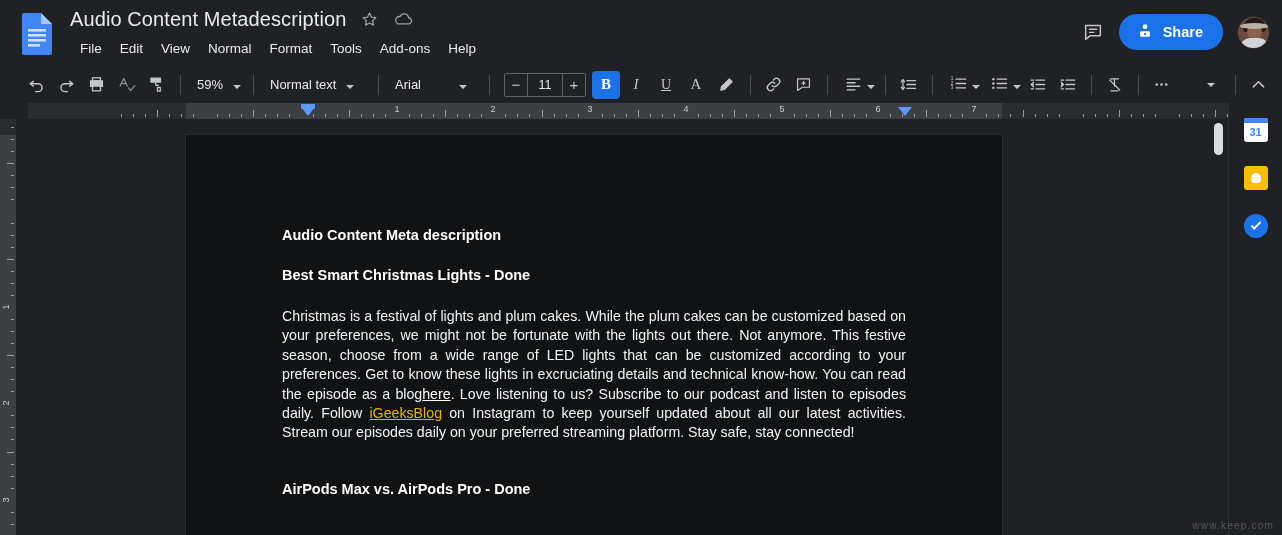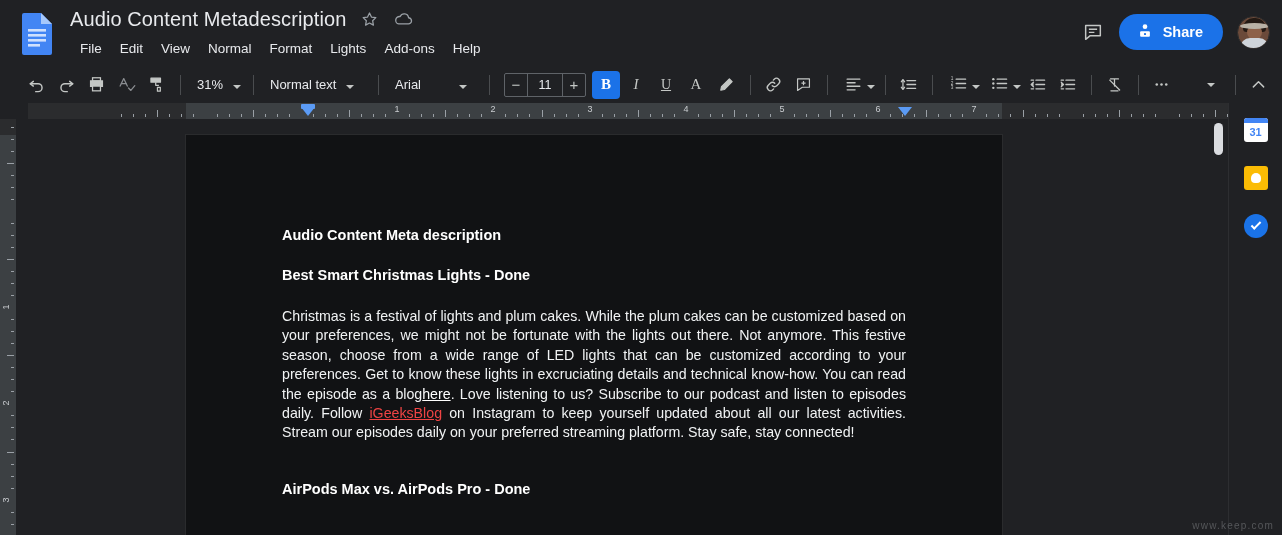--- a/index.html
+++ b/index.html
@@ -97,21 +97,21 @@
     background: #111214; box-shadow: 0 0 0 1px #2a2b2d;
   }
   .page-inner { position: absolute; left: 96px; top: 92px; width: 624px; }
   h1.doc-h { font-size: 14.5px; font-weight: bold; color: #fff; margin: 0; }
   .doc-spacer { height: 24px; }
   p.doc-p {
     font-size: 14.2px; line-height: 19.4px; color: #f1f3f4; text-align: justify;
     margin: 0;
   }
   a.doc-link-white { color: #ffffff; text-decoration: underline; }
-  a.doc-link-blue { color: #ef4444; text-decoration: underline; }
+  a.doc-link-blue { color: #eab308; text-decoration: underline; }
 
   .scrollbar-track { position: absolute; right: 2px; top: 0; width: 12px; height: 416px; background: transparent; }
   .scrollbar-thumb { position: absolute; right: 3px; top: 4px; width: 9px; height: 32px; background: #dadce0; border-radius: 6px; }
 
   
   .rail {
     position: absolute; right: 0; top: 103px; width: 54px; height: 432px;
     background: #202124; border-left: 1px solid #2d2e31;
     display: flex; flex-direction: column; align-items: center; padding-top: 15px; gap: 24px;
   }
@@ -160,21 +160,21 @@
         </svg>
       </span>
     </div>
 
     <div class="menubar">
       <span>File</span>
       <span>Edit</span>
       <span>View</span>
       <span>Normal</span>
       <span>Format</span>
-      <span>Lights</span>
+      <span>Tools</span>
       <span>Add-ons</span>
       <span>Help</span>
     </div>
 
     <div class="hdr-right">
       <div class="comment-btn">
         <svg width="22" height="22" viewBox="0 0 24 24" fill="none" stroke="#c4c7c5" stroke-width="1.6">
           <path d="M4 5h16v11H9l-5 4z" stroke-linejoin="round"></path>
           <path d="M7.5 9h9M7.5 12.3h6" stroke-width="1.4"></path>
         </svg>
@@ -230,21 +230,21 @@
       <svg width="19" height="19" viewBox="0 0 24 24" fill="none" stroke="#c4c7c5" stroke-width="1.6" stroke-linejoin="round">
         <rect x="5" y="4" width="12" height="5" fill="#c4c7c5"></rect>
         <path d="M11 9 v4 h4"></path>
           <path d="M13.2 15.5h3.6v5h-3.6z"></path>
       </svg>
     </div>
 
     <div class="tb-sep"></div>
 
     <div class="tb-select" style="min-width:56px">
-      <span class="val">31%</span>
+      <span class="val">59%</span>
       <span class="car"><i class="caret"></i></span>
     </div>
 
     <div class="tb-sep"></div>
 
     <div class="tb-select" style="min-width:108px">
       <span class="val">Normal text</span>
       <span class="car"><i class="caret"></i></span>
     </div>
 

